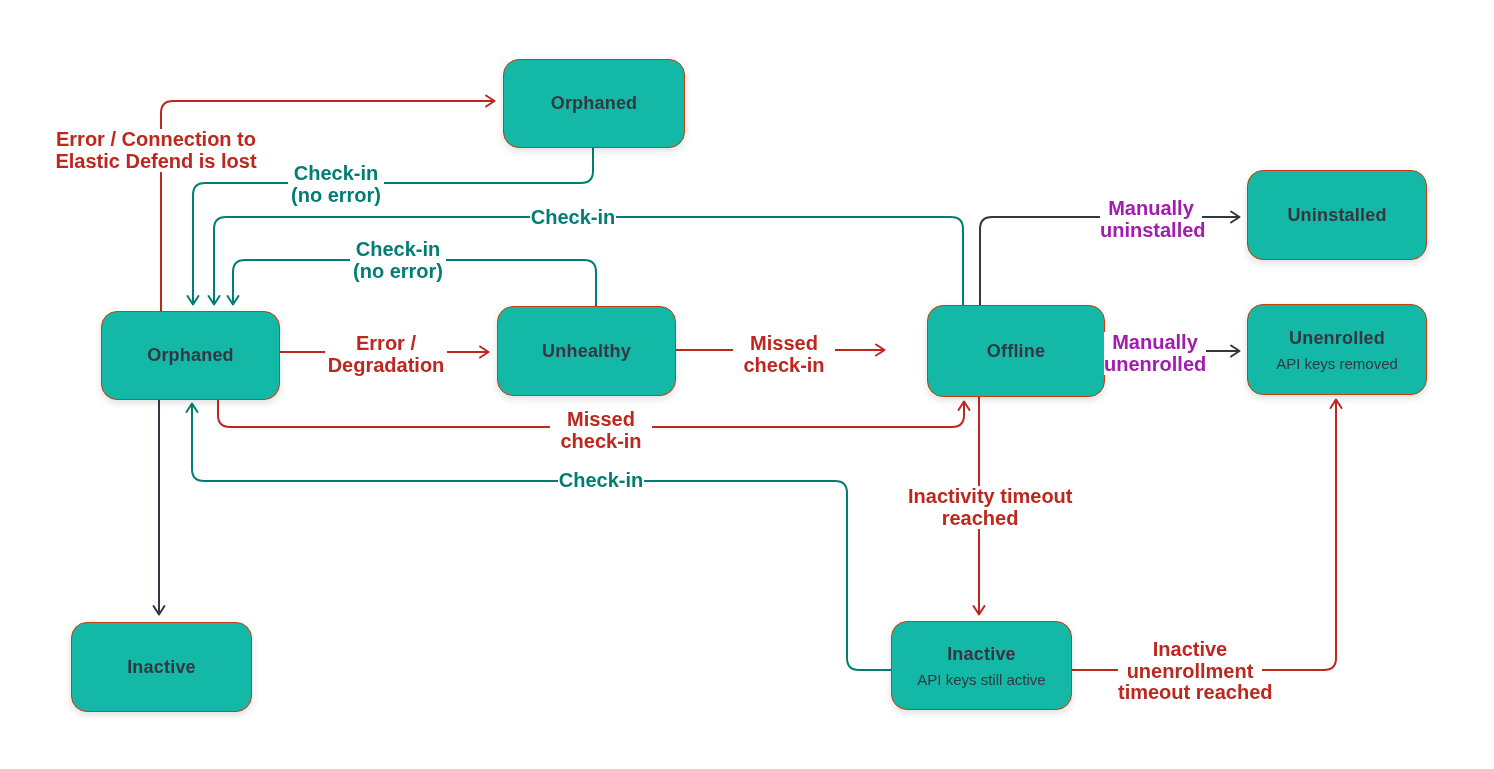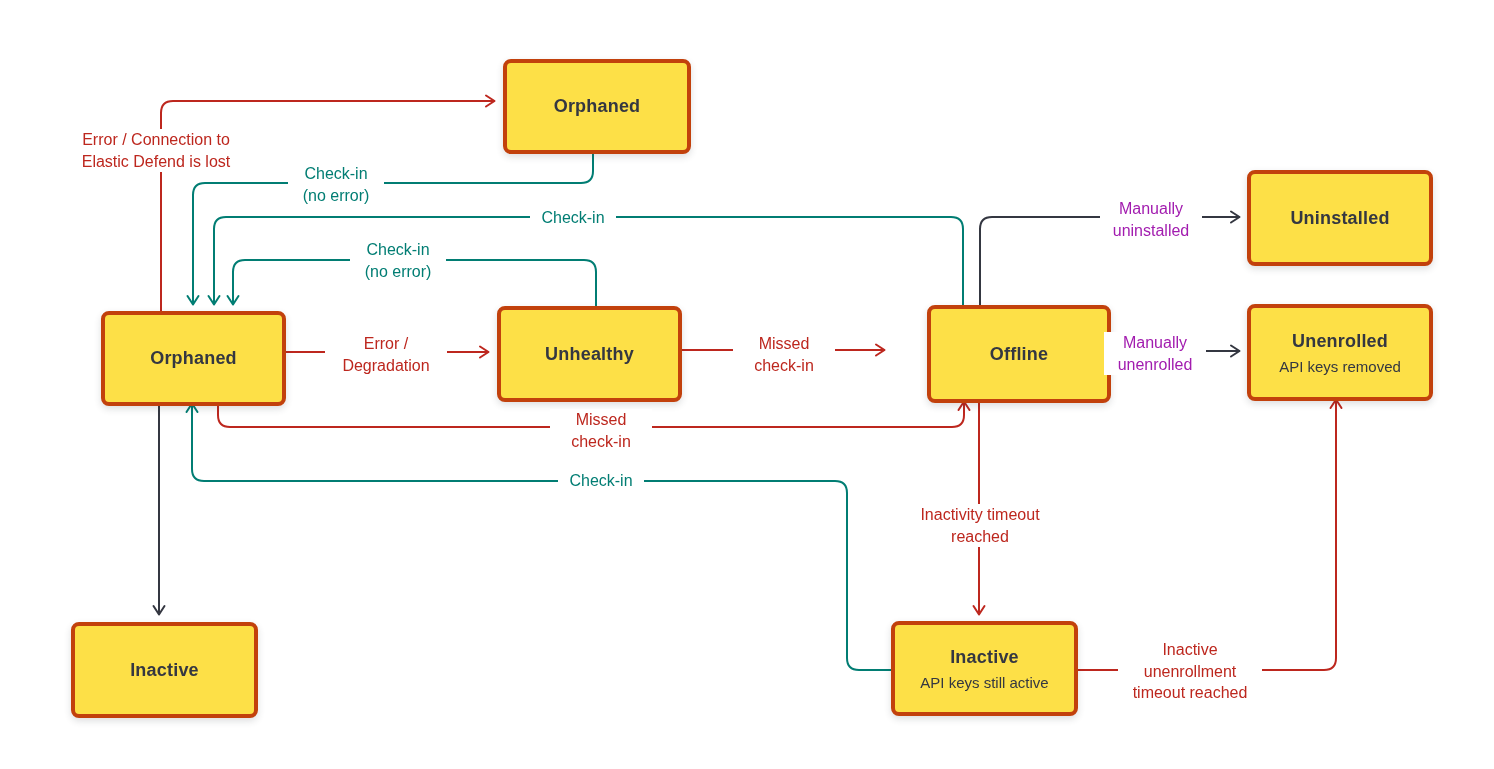--- a/index.html
+++ b/index.html
@@ -6,42 +6,43 @@
   #stage{
     position:relative;
     width:1494px;height:769px;
     background:#ffffff;
     font-family:"Liberation Sans","DejaVu Sans",sans-serif;
     overflow:hidden;
   }
   #edges{position:absolute;left:0;top:0;width:1494px;height:769px;}
   .node{
     position:absolute;
-    background:#fde047;
-    border:4px solid #c2410c;
-    border-radius:8px;
+    background:#14b8a6;
+    border:1px solid #c2410c;
+    border-radius:16px;
     box-shadow:0 3px 7px rgba(52,55,65,.16);
     display:flex;flex-direction:column;align-items:center;justify-content:center;
     gap:6px;
     z-index:2;
   }
   .node-title{
     font-size:18px;font-weight:700;color:#343741;letter-spacing:.2px;
   }
   .node-sub{
     font-size:15px;font-weight:400;color:#343741;
   }
   .edge-label{
     position:absolute;
     background:#ffffff;
     text-align:center;
-    font-size:16px;
+    font-size:20px;
     line-height:21.5px;
     white-space:nowrap;
     z-index:3;
+    font-weight:bold;
   }
   .edge-label span{display:block;}
   .red{color:#bd271e;}
   .teal{color:#017d73;}
   .dark{color:#a21caf;}
 </style>
 </head>
 <body>
 
 <div id="stage">
@@ -154,21 +155,21 @@
   <div class="edge-label dark" style="left:1100px;top:198px;width:102px">
     <span>Manually</span>
     <span>uninstalled</span>
   </div>
 
   <div class="edge-label dark" style="left:1104px;top:332px;width:102px">
     <span>Manually</span>
     <span>unenrolled</span>
   </div>
 
-  <div class="edge-label red" style="left:908px;top:504px;width:144px">
+  <div class="edge-label red" style="left:908px;top:486px;width:144px">
     <span>Inactivity timeout</span>
     <span>reached</span>
   </div>
 
   <div class="edge-label red" style="left:1118px;top:639px;width:144px">
     <span>Inactive</span>
     <span>unenrollment</span>
     <span>timeout reached</span>
   </div>
 

